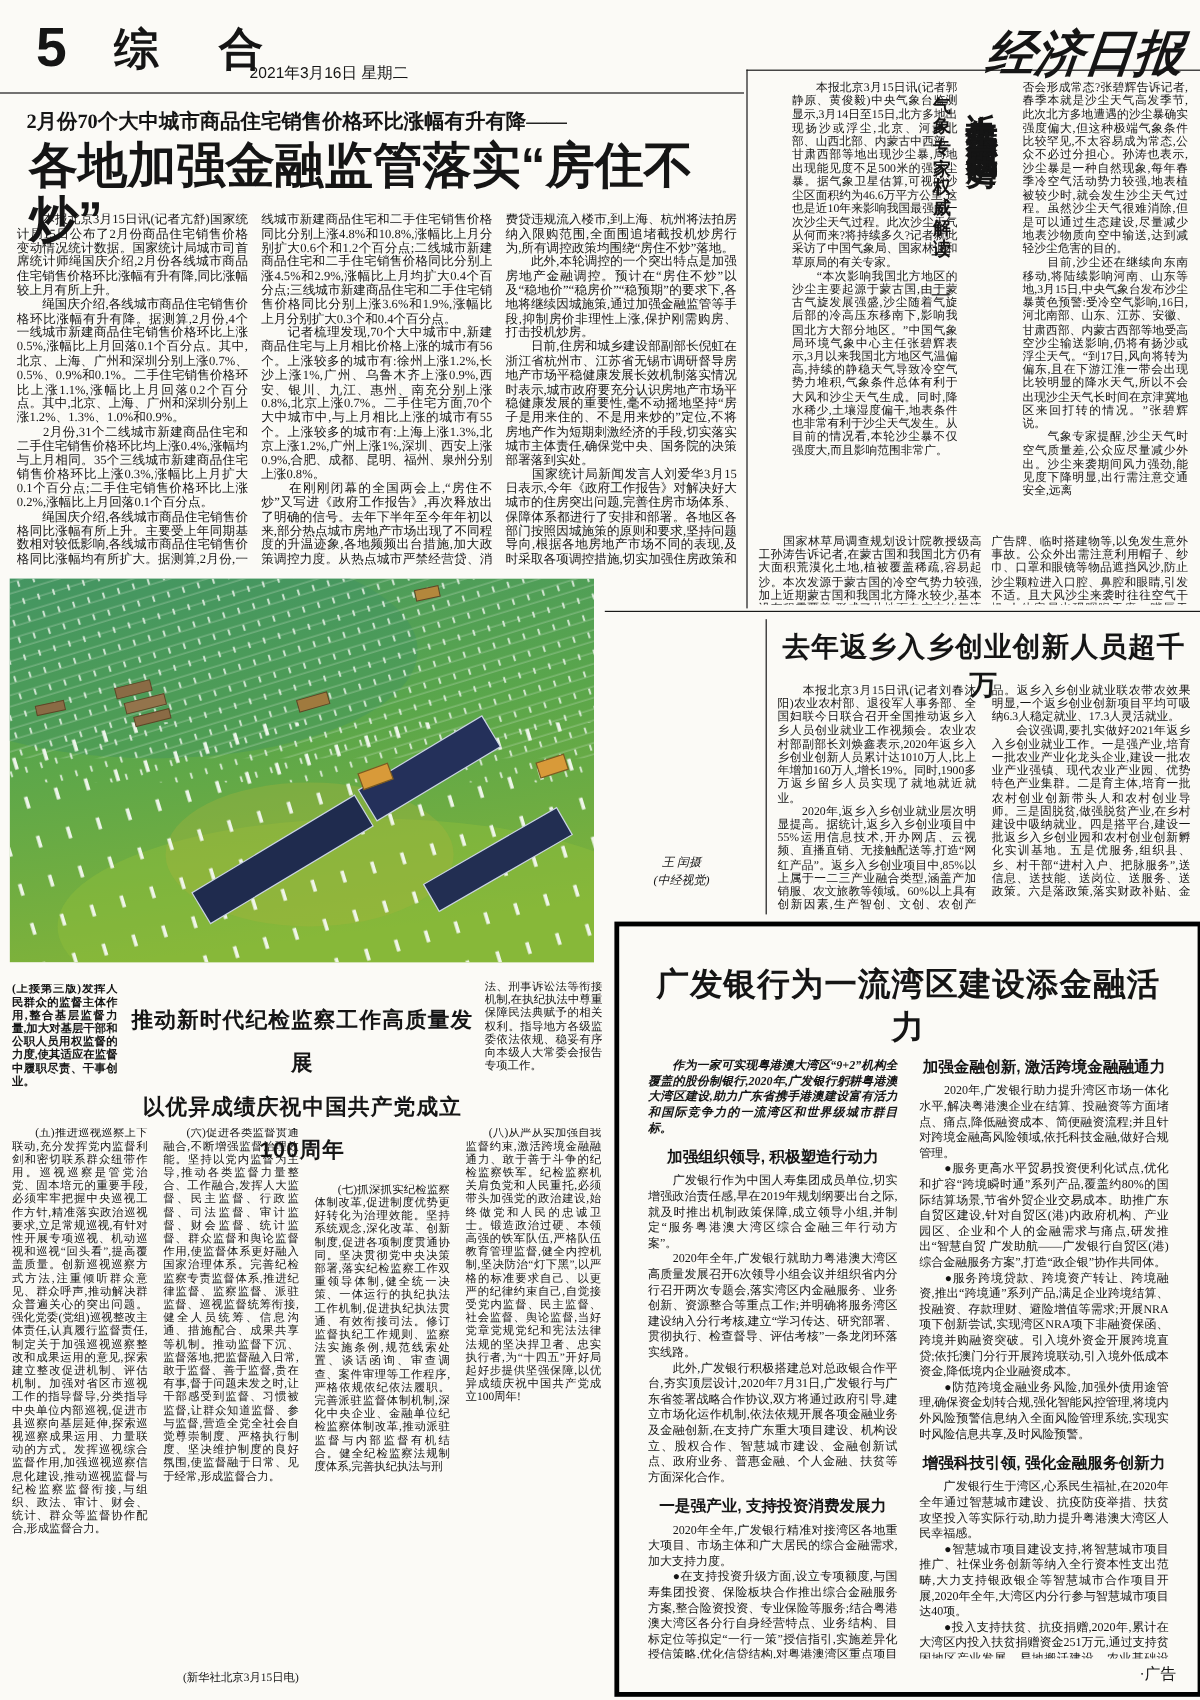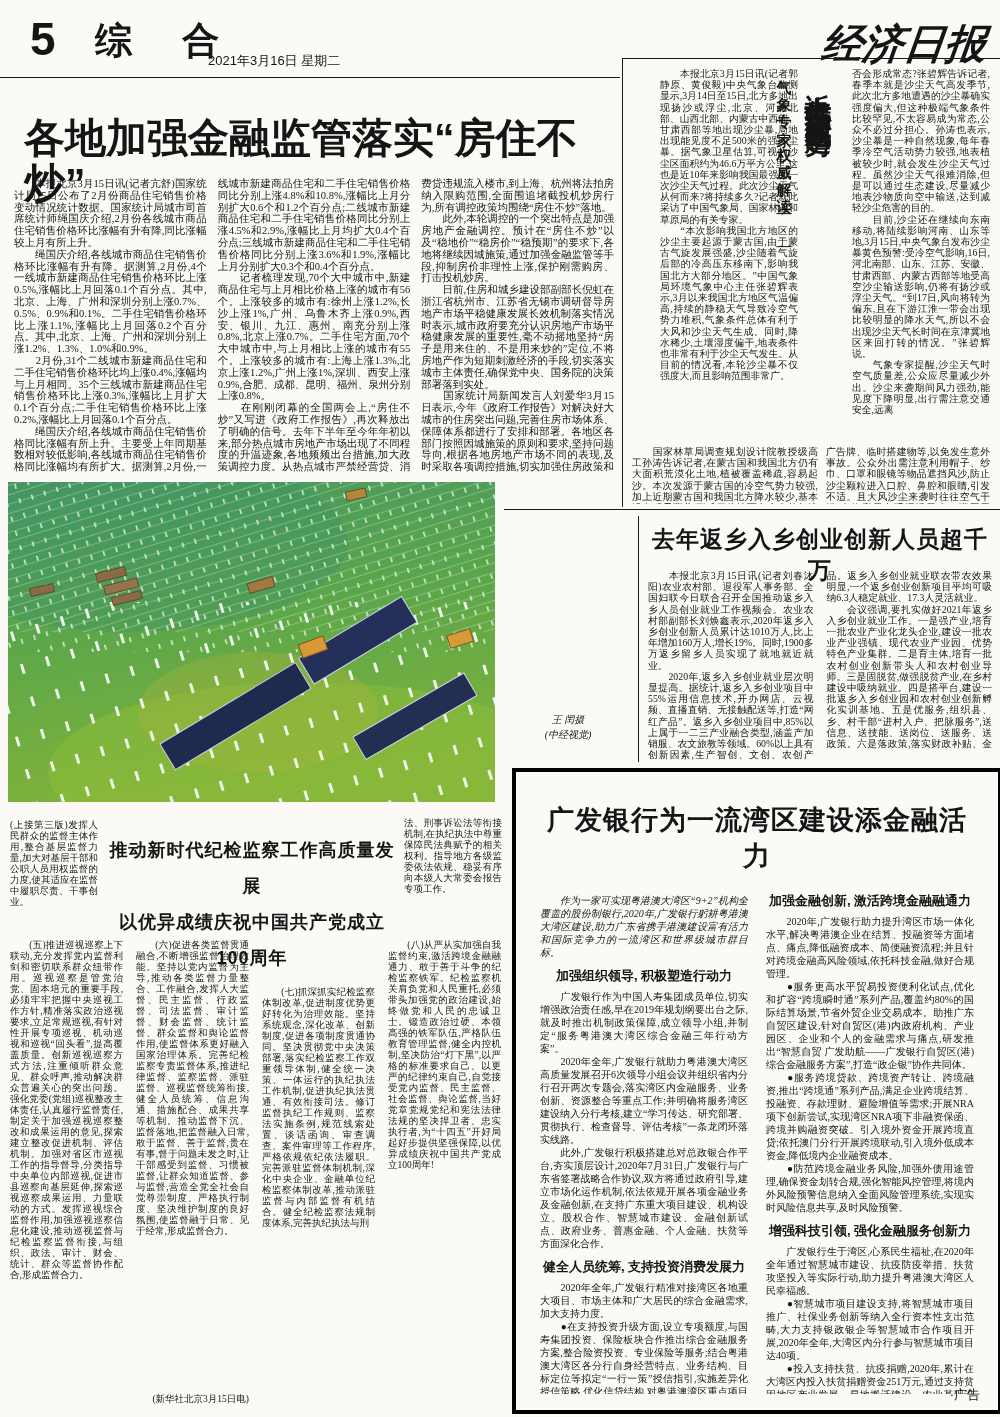--- a/index.html
+++ b/index.html
@@ -31,34 +31,35 @@
   .headline-md{font-family:"Liberation Sans","DejaVu Sans",sans-serif;font-weight:900;font-size:23px;letter-spacing:1px;}
   
   .headline-disc{font-family:"Liberation Sans","DejaVu Sans",sans-serif;font-weight:900;font-size:18px;line-height:36px;text-align:center;letter-spacing:1px;}
   .disc-col{font-size:9.5px;line-height:11px;}
   .credit{text-align:right;font-size:9.5px;}
   
   .adbox{border:4px solid #000;background:#fbfaf6;}
   .ad-headline{font-family:"Liberation Sans","DejaVu Sans",sans-serif;font-weight:900;font-size:27px;text-align:center;letter-spacing:1px;}
   .ad-sub{font-family:"Liberation Sans","DejaVu Sans",sans-serif;font-weight:bold;font-size:13px;text-align:center;margin:10px 0 8px 0;}
   .ad-col{font-size:10px;line-height:13px;}
-  .ad-intro{font-style:italic;}
+  .ad-intro{font-style:italic;font-weight:bold;}
   .ad-mark{font-size:13px;}
 </style>
 </head>
 <body>
 
 <div class="page">
 
   <div class="abs pagenum" style="left:30px;top:16px;">5</div>
   <div class="abs section" style="left:95px;top:22px;">综 合</div>
   <div class="abs date" style="left:208px;top:52px;">2021年3月16日 星期二</div>
   <div class="abs masthead" style="right:14px;top:24px;">经济日报</div>
   <div class="abs rule" style="left:0;top:77px;width:620px;height:1px;"></div>
 
+  <div class="abs kicker" style="left:22px;top:90px;width:590px;">2月份70个大中城市商品住宅销售价格环比涨幅有升有降——</div>
   <div class="abs headline-xl" style="left:24px;top:116px;width:592px;">各地加强金融监管落实“房住不炒”</div>
   <div class="abs body-sm cols3 flow" style="left:14px;top:178px;width:600px;height:298px;">　　本报北京3月15日讯(记者亢舒)国家统计局15日公布了2月份商品住宅销售价格变动情况统计数据。国家统计局城市司首席统计师绳国庆介绍,2月份各线城市商品住宅销售价格环比涨幅有升有降,同比涨幅较上月有所上升。
 　　绳国庆介绍,各线城市商品住宅销售价格环比涨幅有升有降。据测算,2月份,4个一线城市新建商品住宅销售价格环比上涨0.5%,涨幅比上月回落0.1个百分点。其中,北京、上海、广州和深圳分别上涨0.7%、0.5%、0.9%和0.1%。二手住宅销售价格环比上涨1.1%,涨幅比上月回落0.2个百分点。其中,北京、上海、广州和深圳分别上涨1.2%、1.3%、1.0%和0.9%。
 　　2月份,31个二线城市新建商品住宅和二手住宅销售价格环比均上涨0.4%,涨幅均与上月相同。35个三线城市新建商品住宅销售价格环比上涨0.3%,涨幅比上月扩大0.1个百分点;二手住宅销售价格环比上涨0.2%,涨幅比上月回落0.1个百分点。
 　　绳国庆介绍,各线城市商品住宅销售价格同比涨幅有所上升。主要受上年同期基数相对较低影响,各线城市商品住宅销售价格同比涨幅均有所扩大。据测算,2月份,一线城市新建商品住宅和二手住宅销售价格同比分别上涨4.8%和10.8%,涨幅比上月分别扩大0.6个和1.2个百分点;二线城市新建商品住宅和二手住宅销售价格同比分别上涨4.5%和2.9%,涨幅比上月均扩大0.4个百分点;三线城市新建商品住宅和二手住宅销售价格同比分别上涨3.6%和1.9%,涨幅比上月分别扩大0.3个和0.4个百分点。
 　　记者梳理发现,70个大中城市中,新建商品住宅与上月相比价格上涨的城市有56个。上涨较多的城市有:徐州上涨1.2%,长沙上涨1%,广州、乌鲁木齐上涨0.9%,西安、银川、九江、惠州、南充分别上涨0.8%,北京上涨0.7%。二手住宅方面,70个大中城市中,与上月相比上涨的城市有55个。上涨较多的城市有:上海上涨1.3%,北京上涨1.2%,广州上涨1%,深圳、西安上涨0.9%,合肥、成都、昆明、福州、泉州分别上涨0.8%。
 　　在刚刚闭幕的全国两会上,“房住不炒”又写进《政府工作报告》,再次释放出了明确的信号。去年下半年至今年年初以来,部分热点城市房地产市场出现了不同程度的升温迹象,各地频频出台措施,加大政策调控力度。从热点城市严禁经营贷、消费贷违规流入楼市,到上海、杭州将法拍房纳入限购范围,全面围追堵截投机炒房行为,所有调控政策均围绕“房住不炒”落地。
 　　此外,本轮调控的一个突出特点是加强房地产金融调控。预计在“房住不炒”以及“稳地价”“稳房价”“稳预期”的要求下,各地将继续因城施策,通过加强金融监管等手段,抑制房价非理性上涨,保护刚需购房、打击投机炒房。
 　　日前,住房和城乡建设部副部长倪虹在浙江省杭州市、江苏省无锡市调研督导房地产市场平稳健康发展长效机制落实情况时表示,城市政府要充分认识房地产市场平稳健康发展的重要性,毫不动摇地坚持“房子是用来住的、不是用来炒的”定位,不将房地产作为短期刺激经济的手段,切实落实城市主体责任,确保党中央、国务院的决策部署落到实处。
 　　国家统计局新闻发言人刘爱华3月15日表示,今年《政府工作报告》对解决好大城市的住房突出问题,完善住房市场体系、保障体系都进行了安排和部署。各地区各部门按照因城施策的原则和要求,坚持问题导向,根据各地房地产市场不同的表现,及时采取各项调控措施,切实加强住房政策和人口、土地、金融政策的协同,相信在坚持“房住不炒”原则指引下,房地产市场有条件、有基础进一步持续健康发展。</div>
@@ -127,42 +128,42 @@
     <div>(中经视觉)</div>
   </div>
 
   <div class="abs rule" style="left:504px;top:509px;width:496px;height:1px;"></div>
   <div class="abs rule" style="left:638px;top:516px;width:1px;height:246px;"></div>
   <div class="abs headline-md" style="left:648px;top:524px;width:344px;text-align:center;">去年返乡入乡创业创新人员超千万</div>
   <div class="abs body-xs cols2 flow" style="left:648px;top:570px;width:344px;height:192px;">　　本报北京3月15日讯(记者刘春沐阳)农业农村部、退役军人事务部、全国妇联今日联合召开全国推动返乡入乡人员创业就业工作视频会。农业农村部副部长刘焕鑫表示,2020年返乡入乡创业创新人员累计达1010万人,比上年增加160万人,增长19%。同时,1900多万返乡留乡人员实现了就地就近就业。
 　　2020年,返乡入乡创业就业层次明显提高。据统计,返乡入乡创业项目中55%运用信息技术,开办网店、云视频、直播直销、无接触配送等,打造“网红产品”。返乡入乡创业项目中,85%以上属于一二三产业融合类型,涵盖产加销服、农文旅教等领域。60%以上具有创新因素,生产智创、文创、农创产品。返乡入乡创业就业联农带农效果明显,一个返乡创业创新项目平均可吸纳6.3人稳定就业、17.3人灵活就业。
 　　会议强调,要扎实做好2021年返乡入乡创业就业工作。一是强产业,培育一批农业产业化龙头企业,建设一批农业产业强镇、现代农业产业园、优势特色产业集群。二是育主体,培育一批农村创业创新带头人和农村创业导师。三是固脱贫,做强脱贫产业,在乡村建设中吸纳就业。四是搭平台,建设一批返乡入乡创业园和农村创业创新孵化实训基地。五是优服务,组织县、乡、村干部“进村入户、把脉服务”,送信息、送技能、送岗位、送服务、送政策。六是落政策,落实财政补贴、金融信贷、税收优惠、用地用电、科技人才等政策。</div>
 
-  <div class="abs disc-col flow" style="left:10px;top:820px;width:88px;height:114px;">(上接第三版)发挥人民群众的监督主体作用,整合基层监督力量,加大对基层干部和公职人员用权监督的力度,使其适应在监督中履职尽责、干事创业。</div>
+  <div class="abs disc-col flow" style="left:10px;top:820px;width:88px;height:114px;font-weight:bold;">(上接第三版)发挥人民群众的监督主体作用,整合基层监督力量,加大对基层干部和公职人员用权监督的力度,使其适应在监督中履职尽责、干事创业。</div>
   <div class="abs" style="left:104px;top:832px;width:296px;">
     <div class="headline-disc">推动新时代纪检监察工作高质量发展</div>
     <div class="headline-disc">以优异成绩庆祝中国共产党成立100周年</div>
   </div>
   <div class="abs disc-col flow" style="left:404px;top:818px;width:98px;height:116px;">法、刑事诉讼法等衔接机制,在执纪执法中尊重保障民法典赋予的相关权利。指导地方各级监委依法依规、稳妥有序向本级人大常委会报告专项工作。</div>
   <div class="abs disc-col flow" style="left:10px;top:940px;width:113px;height:470px;">　　(五)推进巡视巡察上下联动,充分发挥党内监督利剑和密切联系群众纽带作用。巡视巡察是管党治党、固本培元的重要手段,必须牢牢把握中央巡视工作方针,精准落实政治巡视要求,立足常规巡视,有针对性开展专项巡视、机动巡视和巡视“回头看”,提高覆盖质量。创新巡视巡察方式方法,注重倾听群众意见、群众呼声,推动解决群众普遍关心的突出问题。强化党委(党组)巡视整改主体责任,认真履行监督责任,制定关于加强巡视巡察整改和成果运用的意见,探索建立整改促进机制、评估机制。加强对省区市巡视工作的指导督导,分类指导中央单位内部巡视,促进市县巡察向基层延伸,探索巡视巡察成果运用、力量联动的方式。发挥巡视综合监督作用,加强巡视巡察信息化建设,推动巡视监督与纪检监察监督衔接,与组织、政法、审计、财会、统计、群众等监督协作配合,形成监督合力。</div>
   <div class="abs disc-col flow" style="left:136px;top:940px;width:113px;height:452px;">　　(六)促进各类监督贯通融合,不断增强监督治理效能。坚持以党内监督为主导,推动各类监督力量整合、工作融合,发挥人大监督、民主监督、行政监督、司法监督、审计监督、财会监督、统计监督、群众监督和舆论监督作用,使监督体系更好融入国家治理体系。完善纪检监察专责监督体系,推进纪律监督、监察监督、派驻监督、巡视监督统筹衔接,健全人员统筹、信息沟通、措施配合、成果共享等机制。推动监督下沉、监督落地,把监督融入日常,敢于监督、善于监督,贵在有事,督于问题未发之时,让干部感受到监督、习惯被监督,让群众知道监督、参与监督,营造全党全社会自觉尊崇制度、严格执行制度、坚决维护制度的良好氛围,使监督融于日常、见于经常,形成监督合力。</div>
   <div class="abs disc-col credit" style="left:136px;top:1394px;width:113px;">(新华社北京3月15日电)</div>
   <div class="abs disc-col flow" style="left:262px;top:940px;width:113px;height:470px;margin-top:47px;">　　(七)抓深抓实纪检监察体制改革,促进制度优势更好转化为治理效能。坚持系统观念,深化改革、创新制度,促进各项制度贯通协同。坚决贯彻党中央决策部署,落实纪检监察工作双重领导体制,健全统一决策、一体运行的执纪执法工作机制,促进执纪执法贯通、有效衔接司法。修订监督执纪工作规则、监察法实施条例,规范线索处置、谈话函询、审查调查、案件审理等工作程序,严格依规依纪依法履职。完善派驻监督体制机制,深化中央企业、金融单位纪检监察体制改革,推动派驻监督与内部监督有机结合。健全纪检监察法规制度体系,完善执纪执法与刑</div>
   <div class="abs disc-col flow" style="left:388px;top:940px;width:113px;height:470px;">　　(八)从严从实加强自我监督约束,激活跨境金融融通力、敢于善于斗争的纪检监察铁军。纪检监察机关肩负党和人民重托,必须带头加强党的政治建设,始终做党和人民的忠诚卫士。锻造政治过硬、本领高强的铁军队伍,严格队伍教育管理监督,健全内控机制,坚决防治“灯下黑”,以严格的标准要求自己、以更严的纪律约束自己,自觉接受党内监督、民主监督、社会监督、舆论监督,当好党章党规党纪和宪法法律法规的坚决捍卫者、忠实执行者,为“十四五”开好局起好步提供坚强保障,以优异成绩庆祝中国共产党成立100周年!</div>
 
   <div class="abs adbox" style="left:512px;top:768px;width:434px;height:594px;padding:16px 24px 28px 24px;">
-    <div class="ad-headline" style="margin:14px 0 20px 0;">广发银行为一流湾区建设添金融活力</div>
+    <div class="ad-headline" style="margin:14px 0 8px 0;">广发银行为一流湾区建设添金融活力</div>
     <div style="display:flex;gap:18px;height:500px;overflow:hidden;">
       <div class="ad-col" style="width:208px;">
         <div class="flow ad-intro">　　作为一家可实现粤港澳大湾区“9+2”机构全覆盖的股份制银行,2020年,广发银行躬耕粤港澳大湾区建设,助力广东省携手港澳建设富有活力和国际竞争力的一流湾区和世界级城市群目标。</div>
         <div class="ad-sub">加强组织领导, 积极塑造行动力</div>
         <div class="flow">　　广发银行作为中国人寿集团成员单位,切实增强政治责任感,早在2019年规划纲要出台之际,就及时推出机制政策保障,成立领导小组,并制定“服务粤港澳大湾区综合金融三年行动方案”。
 　　2020年全年,广发银行就助力粤港澳大湾区高质量发展召开6次领导小组会议并组织省内分行召开两次专题会,落实湾区内金融服务、业务创新、资源整合等重点工作;并明确将服务湾区建设纳入分行考核,建立“学习传达、研究部署、贯彻执行、检查督导、评估考核”一条龙闭环落实线路。
 　　此外,广发银行积极搭建总对总政银合作平台,夯实顶层设计,2020年7月31日,广发银行与广东省签署战略合作协议,双方将通过政府引导,建立市场化运作机制,依法依规开展各项金融业务及金融创新,在支持广东重大项目建设、机构设立、股权合作、智慧城市建设、金融创新试点、政府业务、普惠金融、个人金融、扶贫等方面深化合作。</div>
-        <div class="ad-sub">健全人员统筹, 支持投资消费发展力</div>
+        <div class="ad-sub">一是强产业, 支持投资消费发展力</div>
         <div class="flow">　　2020年全年,广发银行精准对接湾区各地重大项目、市场主体和广大居民的综合金融需求,加大支持力度。
 　　●在支持投资升级方面,设立专项额度,与国寿集团投资、保险板块合作推出综合金融服务方案,整合险资投资、专业保险等服务;结合粤港澳大湾区各分行自身经营特点、业务结构、目标定位等拟定“一行一策”授信指引,实施差异化授信策略,优化信贷结构,对粤港澳湾区重点项目优先审查审批办理,重点项目储备342个。截至2020年末,湾区内本外币各项贷款余额(含信用卡)较年初增长633.5亿元,增幅超过16%。
 　　●在支持消费升级方面,着力丰富养老、教育、医疗等消费信贷产品;以服务千万社保卡客户为契机,推出基于个人社保数据的“社保贷”消费信用贷款;同时将信用卡服务范围延伸到商户,建设“B端金融新生态”,推动O2O、B2C新消费模式。</div>
       </div>
       <div class="ad-col" style="width:208px;">
         <div class="ad-sub" style="margin-top:0;">加强金融创新, 激活跨境金融融通力</div>
         <div class="flow">　　2020年,广发银行助力提升湾区市场一体化水平,解决粤港澳企业在结算、投融资等方面堵点、痛点,降低融资成本、简便融资流程;并且针对跨境金融高风险领域,依托科技金融,做好合规管理。
 　　●服务更高水平贸易投资便利化试点,优化和扩容“跨境瞬时通”系列产品,覆盖约80%的国际结算场景,节省外贸企业交易成本。助推广东自贸区建设,针对自贸区(港)内政府机构、产业园区、企业和个人的金融需求与痛点,研发推出“智慧自贸 广发助航——广发银行自贸区(港)综合金融服务方案”,打造“政企银”协作共同体。
 　　●服务跨境贷款、跨境资产转让、跨境融资,推出“跨境通”系列产品,满足企业跨境结算、投融资、存款理财、避险增值等需求;开展NRA项下创新尝试,实现湾区NRA项下非融资保函、跨境并购融资突破。引入境外资金开展跨境直贷;依托澳门分行开展跨境联动,引入境外低成本资金,降低境内企业融资成本。
 　　●防范跨境金融业务风险,加强外债用途管理,确保资金划转合规,强化智能风控管理,将境内外风险预警信息纳入全面风险管理系统,实现实时风险信息共享,及时风险预警。</div>

